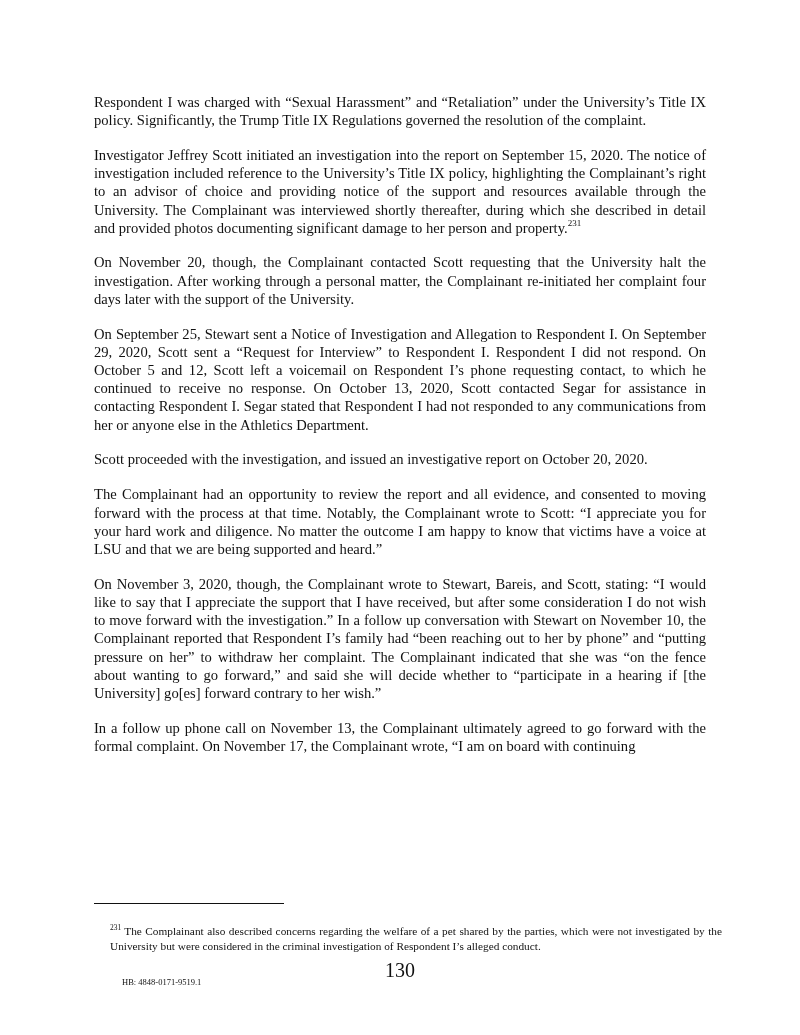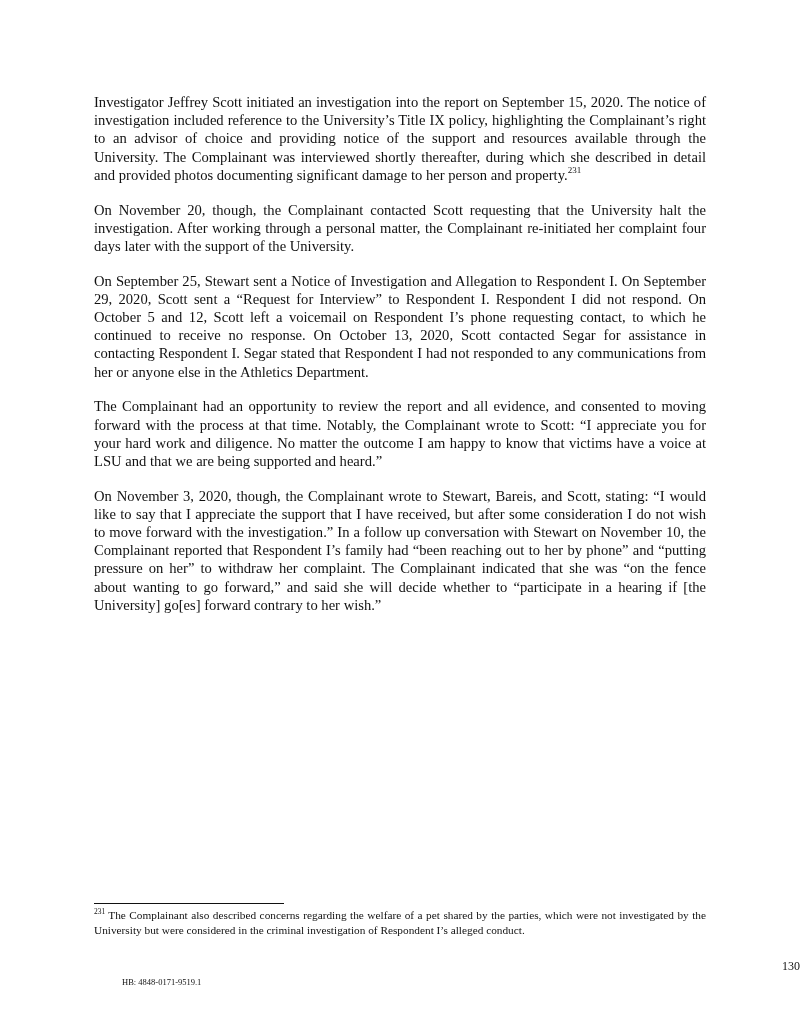--- a/index.html
+++ b/index.html
@@ -4,33 +4,36 @@
 <style>
   html, body { margin: 0; padding: 0; background: #ffffff; }
   body { width: 800px; height: 1035px; position: relative; overflow: hidden;
          font-family: "Liberation Serif", "DejaVu Serif", serif; color: #111; }
   .page { position: absolute; left: 94px; top: 93px; width: 612px; }
   .para { font-size: 14.6px; line-height: 18.2px; text-align: justify; margin: 0 0 16.5px 0; }
   .para.single { margin-bottom: 17px; }
   sup.fnref { font-size: 9px; line-height: 0; position: relative; top: -1px; vertical-align: super; }
   .fn-rule { position: absolute; left: 94px; top: 903px; width: 190px; height: 0; border-top: 1px solid #111; }
   .footnote { position: absolute; left: 94px; top: 908px; width: 612px;
-              font-size: 11.3px; line-height: 14.6px; text-align: justify; margin: 0; }
+              font-size: 11.3px; line-height: 14.6px; text-align: justify; margin: 16px; }
   .footnote sup { font-size: 7.5px; vertical-align: super; line-height: 0; margin-right: 3px; }
-  .page-number { position: absolute; left: 0; width: 800px; top: 959px; text-align: right; font-size: 12px; }
+  .page-number { position: absolute; left: 0; width: 800px; top: 959px; text-align: center; font-size: 20px; }
   .doc-id { position: absolute; left: 94px; top: 977px; font-size: 8.5px; margin-left: 28px; }
 </style>
 </head>
 <body>
 
 <div class="page">
+  <p class="para"><span>Respondent I was charged with “Sexual Harassment” and “Retaliation” under the University’s Title IX policy. Significantly, the Trump Title IX Regulations governed the resolution of the complaint.</span></p>
   <p class="para"><span>Investigator Jeffrey Scott initiated an investigation into the report on September 15, 2020. The notice of investigation included reference to the University’s Title IX policy, highlighting the Complainant’s right to an advisor of choice and providing notice of the support and resources available through the University. The Complainant was interviewed shortly thereafter, during which she described in detail and provided photos documenting significant damage to her person and property.</span><sup class="fnref">231</sup></p>
   <p class="para"><span>On November 20, though, the Complainant contacted Scott requesting that the University halt the investigation. After working through a personal matter, the Complainant re-initiated her complaint four days later with the support of the University.</span></p>
   <p class="para"><span>On September 25, Stewart sent a Notice of Investigation and Allegation to Respondent I. On September 29, 2020, Scott sent a “Request for Interview” to Respondent I. Respondent I did not respond. On October 5 and 12, Scott left a voicemail on Respondent I’s phone requesting contact, to which he continued to receive no response. On October 13, 2020, Scott contacted Segar for assistance in contacting Respondent I. Segar stated that Respondent I had not responded to any communications from her or anyone else in the Athletics Department.</span></p>
+  <p class="para single"><span>Scott proceeded with the investigation, and issued an investigative report on October 20, 2020.</span></p>
   <p class="para"><span>The Complainant had an opportunity to review the report and all evidence, and consented to moving forward with the process at that time. Notably, the Complainant wrote to Scott: “I appreciate you for your hard work and diligence. No matter the outcome I am happy to know that victims have a voice at LSU and that we are being supported and heard.”</span></p>
   <p class="para"><span>On November 3, 2020, though, the Complainant wrote to Stewart, Bareis, and Scott, stating: “I would like to say that I appreciate the support that I have received, but after some consideration I do not wish to move forward with the investigation.” In a follow up conversation with Stewart on November 10, the Complainant reported that Respondent I’s family had “been reaching out to her by phone” and “putting pressure on her” to withdraw her complaint. The Complainant indicated that she was “on the fence about wanting to go forward,” and said she will decide whether to “participate in a hearing if [the University] go[es] forward contrary to her wish.”</span></p>
+  <p class="para"><span>In a follow up phone call on November 13, the Complainant ultimately agreed to go forward with the formal complaint. On November 17, the Complainant wrote, “I am on board with continuing</span></p>
 </div>
 
 <div class="fn-rule"></div>
 <p class="footnote"><sup>231</sup><span>The Complainant also described concerns regarding the welfare of a pet shared by the parties, which were not investigated by the University but were considered in the criminal investigation of Respondent I’s alleged conduct.</span></p>
 
 <div class="page-number">130</div>
 <div class="doc-id">HB: 4848-0171-9519.1</div>
 
 </body></html>

